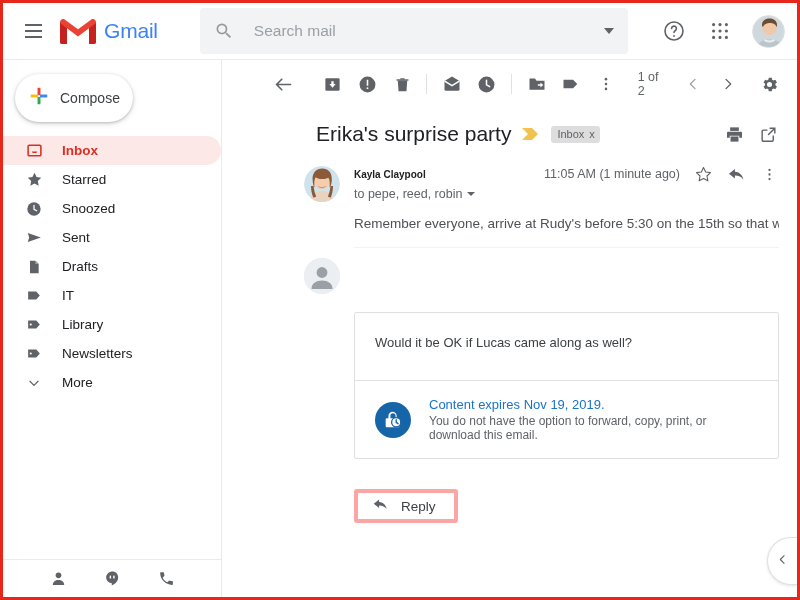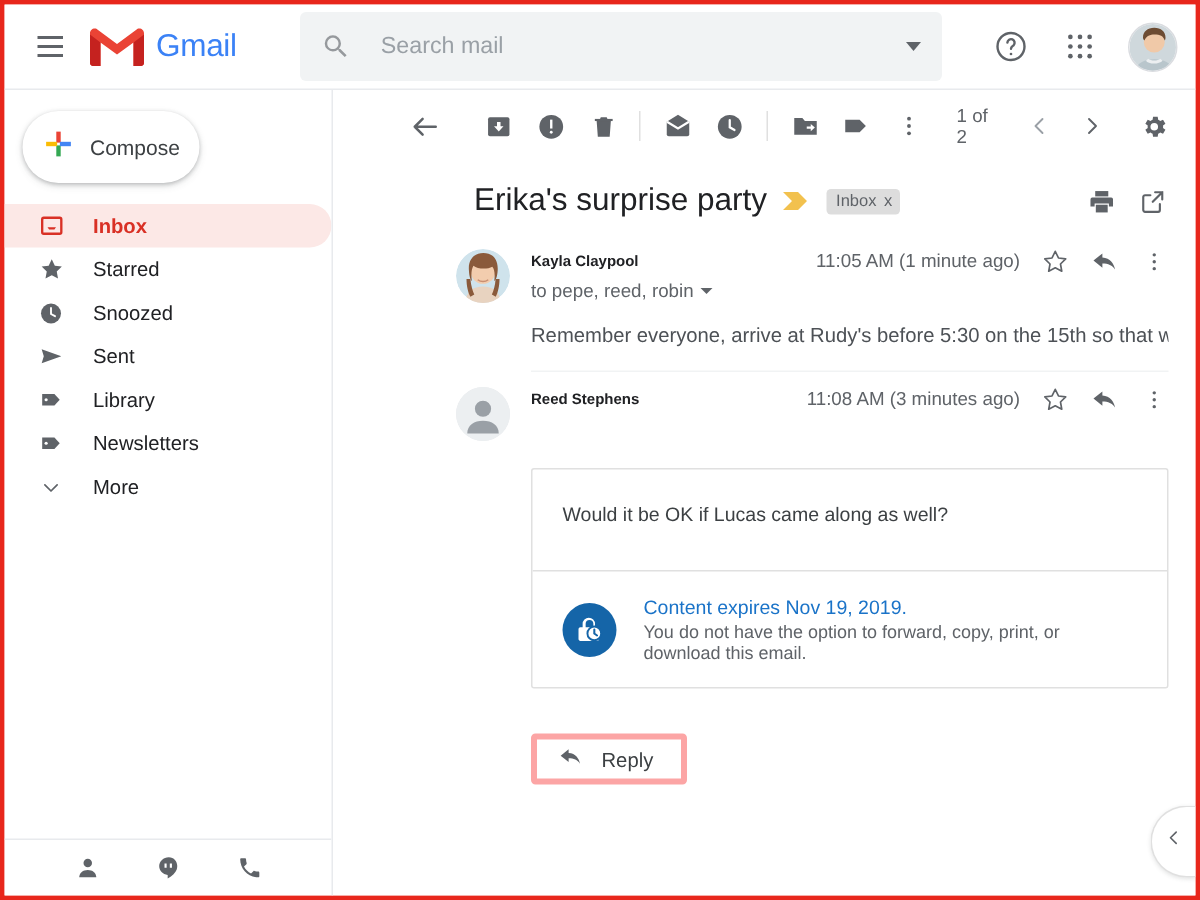--- a/index.html
+++ b/index.html
@@ -269,21 +269,38 @@
 
         <div class="nav-item">
           <span class="ni">
             <svg width="17" height="17" viewBox="0 0 24 24" fill="#5f6368">
               <path d="M2.5 5.5 21 12 2.5 18.5 4.5 12z"></path>
             </svg>
           </span>
           <span>Sent</span>
         </div>
 
-
+        <div class="nav-item">
+          <span class="ni">
+            <svg width="16" height="16" viewBox="0 0 24 24" fill="#5f6368">
+              <path d="M6 2.5h8l5 5v14H6z"></path>
+              <path d="M14 2.5l5 5h-5z" fill="#9aa0a6"></path>
+            </svg>
+          </span>
+          <span>Drafts</span>
+        </div>
+
+        <div class="nav-item">
+          <span class="ni">
+            <svg width="17" height="17" viewBox="0 0 24 24" fill="#5f6368">
+              <path d="M3 6.5h11.5l5 5.5-5 5.5H3z"></path>
+            </svg>
+          </span>
+          <span>IT</span>
+        </div>
 
         <div class="nav-item">
           <span class="ni">
             <svg width="17" height="17" viewBox="0 0 24 24" fill="#5f6368">
               <path d="M3 6.5h11.5l5 5.5-5 5.5H3z"></path>
               <circle cx="6.7" cy="12" r="1.5" fill="#fff"></circle>
             </svg>
           </span>
           <span>Library</span>
         </div>
@@ -488,43 +505,20 @@
         <div class="msg">
           <div class="msg-head">
             <span class="msg-avatar generic">
               <svg width="36" height="36" viewBox="0 0 36 36">
                 <circle cx="18" cy="18" r="18" fill="#eceff1"></circle>
                 <circle cx="18" cy="14.5" r="5.4" fill="#9aa0a6"></circle>
                 <path d="M7.5 31c0-5.6 4.7-8.5 10.5-8.5S28.5 25.4 28.5 31z" fill="#9aa0a6"></path>
               </svg>
             </span>
             <div class="msg-meta">
-              <div class="msg-top">
-                <span class="sender">Reed Stephens</span>
-                <span class="msg-right">
-                  <span class="msg-time">11:08 AM (3 minutes ago)</span>
-                  <span class="mi">
-                    <svg width="19" height="19" viewBox="0 0 24 24" fill="none" stroke="#5f6368" stroke-width="1.4">
-                      <path d="M12 3.2l2.7 5.6 6.1.8-4.4 4.3 1.1 6.1L12 17.1 6.5 20l1.1-6.1-4.4-4.3 6.1-.8z" stroke-linejoin="round"></path>
-                    </svg>
-                  </span>
-                  <span class="mi">
-                    <svg width="19" height="19" viewBox="0 0 24 24" fill="#5f6368">
-                      <path d="M10 8.5V5L2.5 11 10 17v-3.6c5 0 8.3 1.6 10.7 5.1-1-4.8-4-9.6-10.7-10z"></path>
-                    </svg>
-                  </span>
-                  <span class="mi">
-                    <svg width="17" height="17" viewBox="0 0 24 24" fill="#5f6368">
-                      <circle cx="12" cy="5.5" r="1.6"></circle>
-                        <circle cx="12" cy="12" r="1.6"></circle>
-                        <circle cx="12" cy="18.5" r="1.6"></circle>
-                    </svg>
-                  </span>
-                </span>
-              </div>
             </div>
           </div>
         </div>
 
         <div class="conf-card">
           <div class="conf-text">Would it be OK if Lucas came along as well?</div>
           <div class="conf-notice">
             <span class="conf-icon">
               <svg width="22" height="22" viewBox="0 0 24 24">
                 <path d="M7 10V7.5a4.5 4.5 0 019 0V10h1.6c.8 0 1.4.6 1.4 1.4v7.2c0 .8-.6 1.4-1.4 1.4H5.4c-.8 0-1.4-.6-1.4-1.4v-7.2c0-.8.6-1.4 1.4-1.4zm2.2 0h5.6V7.5a2.8 2.8 0 00-5.6 0z" fill="#fff"></path>

